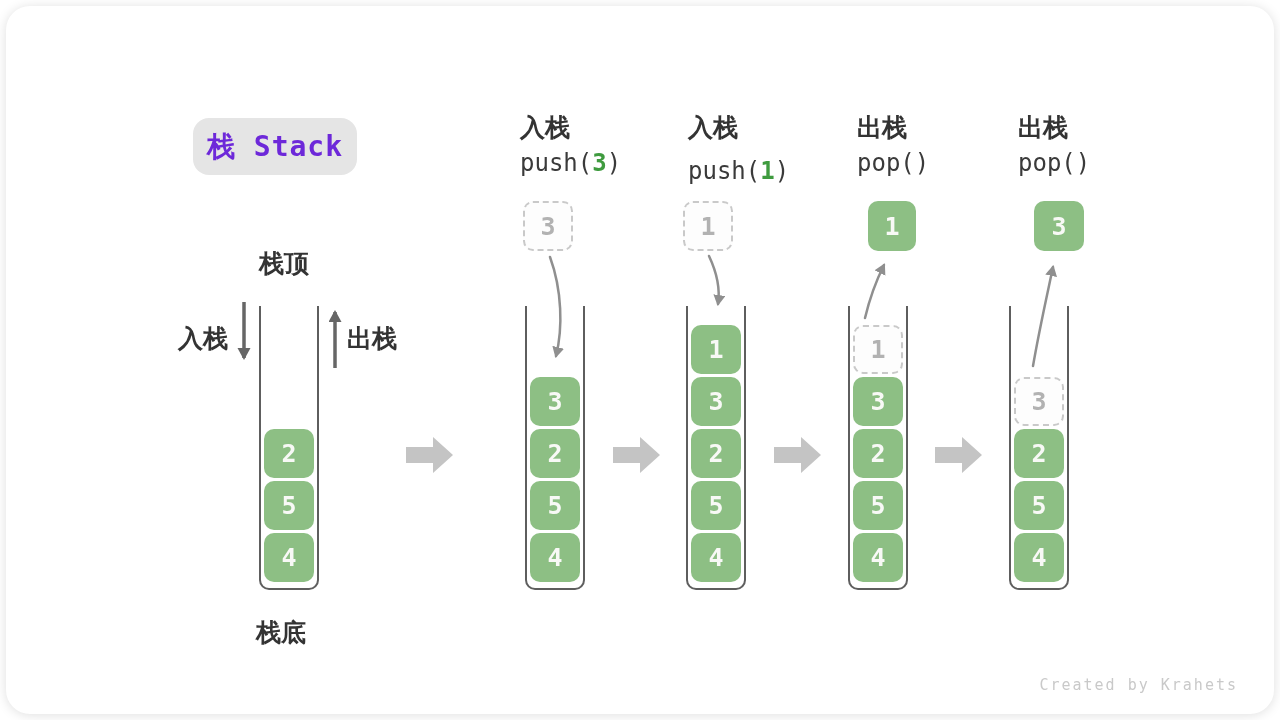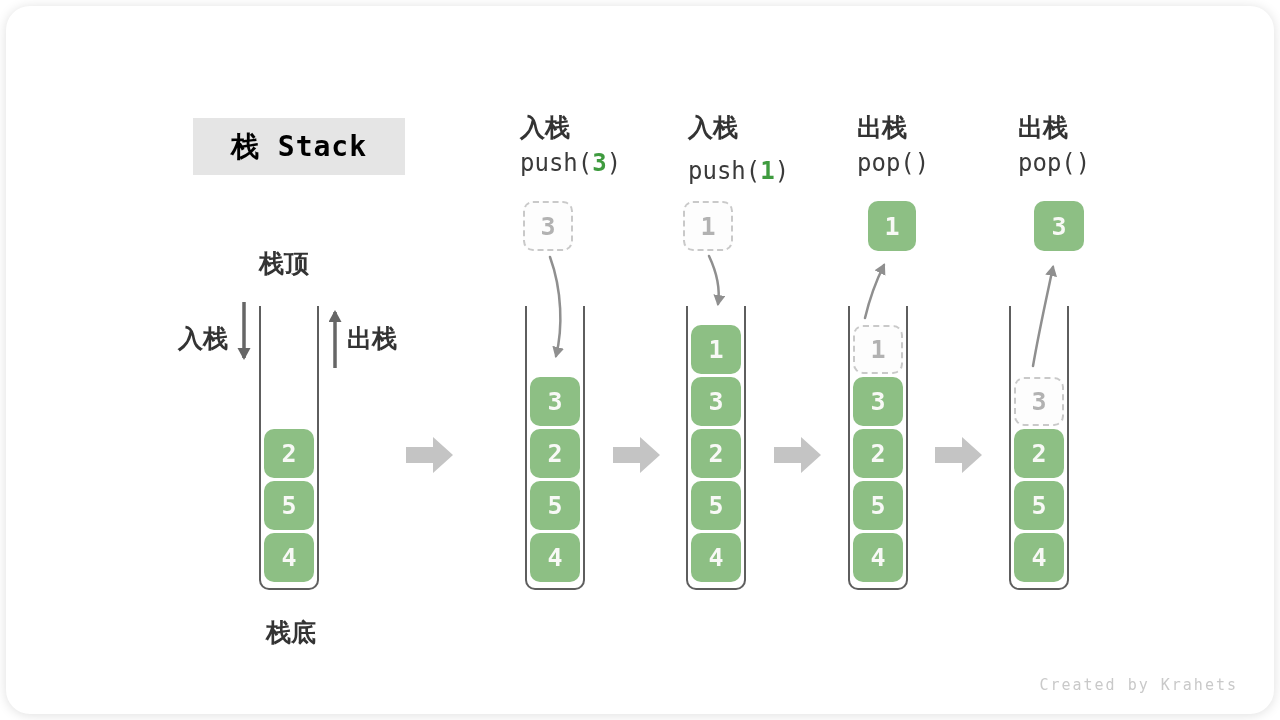--- a/index.html
+++ b/index.html
@@ -11,23 +11,23 @@
     --ghost-text:#b2b2b2;
     --arrow:#8f8f8f;
     --block-arrow:#c4c4c4;
   }
   html,body{margin:0;padding:0;background:#ffffff;}
   .canvas{position:relative;width:1280px;height:720px;overflow:hidden;
           font-family:"Liberation Sans","DejaVu Sans",sans-serif;}
   .card{position:absolute;left:6px;top:6px;width:1268px;height:708px;
         background:#ffffff;border-radius:24px;
         box-shadow:0 1px 12px rgba(0,0,0,0.13);}
-  .title-box{position:absolute;left:187px;top:112px;width:212px;height:57px;
-        background:#e5e5e5;border-radius:0;display:flex;align-items:center;justify-content:center;
-        font:700 28px "DejaVu Sans Mono","DejaVu Sans",monospace;color:#000000;letter-spacing:1px;}
+  .title-box{position:absolute;left:187px;top:112px;width:164px;height:57px;
+        background:#e5e5e5;border-radius:16px;display:flex;align-items:center;justify-content:center;
+        font:700 28px "DejaVu Sans Mono","DejaVu Sans",monospace;color:#6d28d9;letter-spacing:1px;}
   .cn{position:absolute;font:700 25px "Liberation Sans","DejaVu Sans",sans-serif;color:var(--ink);line-height:1.1;}
   .code{position:absolute;font:500 24px "DejaVu Sans Mono",monospace;color:#3a3a3a;line-height:1.1;white-space:pre;text-align:center;}
   .code .arg{color:var(--accent);font-weight:700;}
   .stack-container{position:absolute;top:300px;width:60px;height:284px;box-sizing:border-box;
         border-left:2px solid var(--wall);border-right:2px solid var(--wall);border-bottom:2px solid var(--wall);
         border-radius:0 0 10px 10px;
         display:flex;flex-direction:column;justify-content:flex-end;align-items:center;
         gap:3px;padding-bottom:6px;}
   .cell{flex:0 0 49px;width:50px;height:49px;box-sizing:border-box;border-radius:10px;
         background:var(--green);color:#f8f9f6;
@@ -47,21 +47,21 @@
 <body>
 
 <div class="canvas">
   <div class="card">
 
     <div class="title-box">
       <span>栈 Stack</span>
     </div>
 
     <div class="cn" style="left:253px;top:244px;width:60px;text-align:left;">栈顶</div>
-    <div class="cn" style="left:250px;top:613px;width:60px;text-align:right;">栈底</div>
+    <div class="cn" style="left:250px;top:613px;width:60px;text-align:left;">栈底</div>
     <div class="cn" style="left:168px;top:319px;width:54px;text-align:right;">入栈</div>
     <div class="cn" style="left:341px;top:319px;">出栈</div>
 
     <div class="cn" style="left:514px;top:108px;">入栈</div>
     <div class="code" style="left:514px;top:144px;"><span>push(</span><span class="arg">3</span><span>)</span></div>
 
     <div class="cn" style="left:682px;top:108px;">入栈</div>
     <div class="code" style="left:682px;top:152px;"><span>push(</span><span class="arg">1</span><span>)</span></div>
 
     <div class="cn" style="left:851px;top:108px;">出栈</div>

